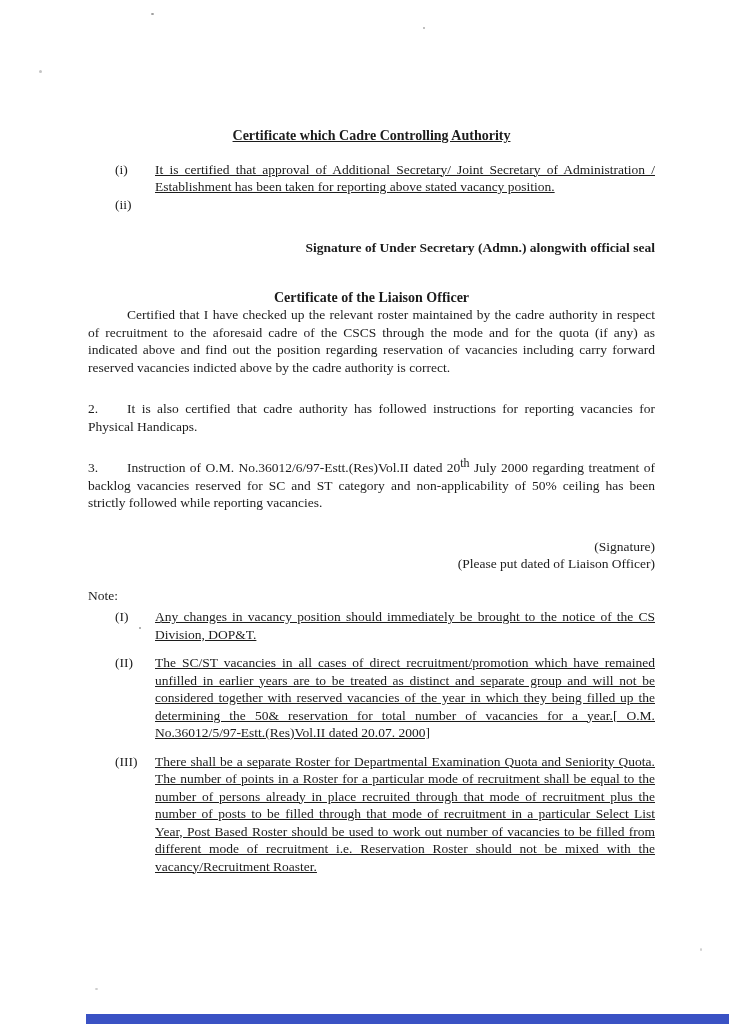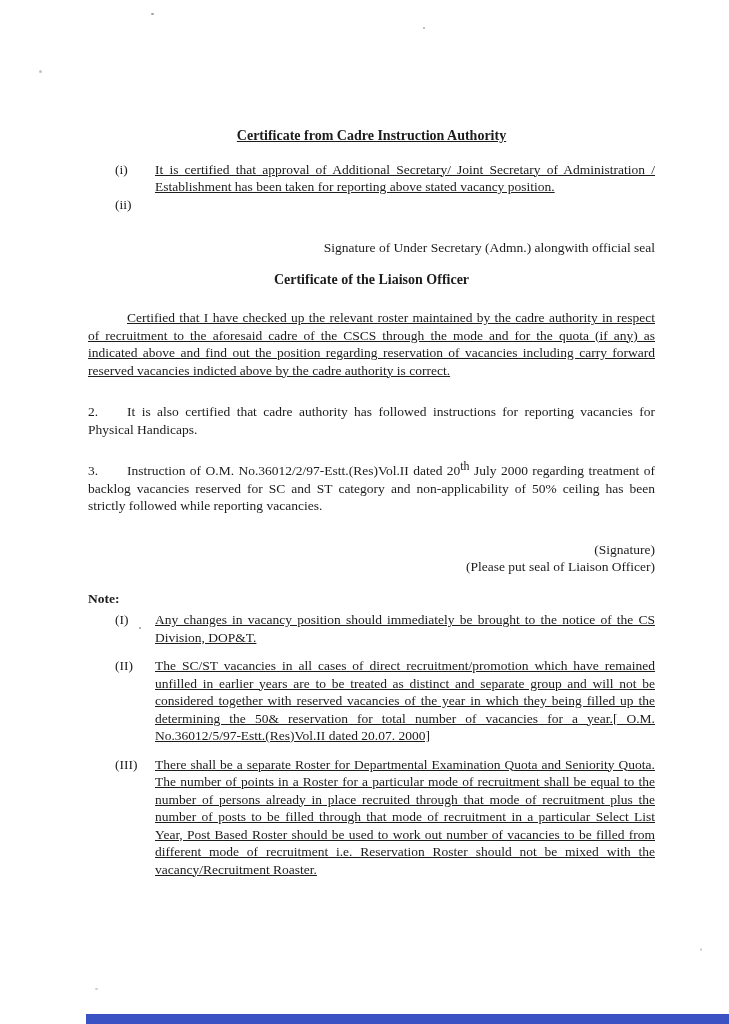--- a/index.html
+++ b/index.html
@@ -31,65 +31,63 @@
     margin-left: 27px;
   }
   .hang-text {
     flex: 1;
     text-align: justify;
     text-decoration: underline;
   }
   .sig-line {
     margin-top: 26px;
     text-align: right;
-    font-weight: normal;
+    font-weight: bold;
   }
-  .title2 { margin-top: 14px; }
+  .title2 { margin-top: 32px; }
   .para {
     text-align: justify;
   }
   .para1 {
-    margin-top: 21px;
     text-indent: 39px;
-    text-decoration: underline;
   }
   .num-para { margin-top: 24px; }
   .para-num {
     display: inline-block;
     width: 39px;
     text-indent: 0;
   }
   sup { font-size: 12px; line-height: 0; }
   .sig-block {
     margin-top: 26px;
     text-align: right;
     font-weight: normal;
   }
   .note-heading {
     margin-top: 14px;
-    font-weight: bold;
+    font-weight: normal;
   }
   .note-item { margin-top: 11px; }
   .note-item.first { margin-top: 4px; }
   .speck {
     position: absolute;
     border-radius: 50%;
   }
   .scan-bar {
     position: absolute;
     left: 86px; right: 0; bottom: 0;
     height: 10px;
   }
 </style>
 </head>
 <body>
 
 <div class="page">
 
-  <div class="title-center title-underline">Certificate from Cadre Instruction Authority</div>
+  <div class="title-center title-underline">Certificate which Cadre Controlling Authority</div>
 
   <div class="cert-list">
     <div class="hang-item">
       <span class="hang-label">(i)</span>
       <span class="hang-text">It is certified that approval of Additional Secretary/ Joint Secretary of Administration / Establishment has been taken for reporting above stated vacancy position.</span>
     </div>
     <div class="hang-item">
       <span class="hang-label">(ii)</span>
     </div>
   </div>
@@ -98,26 +96,26 @@
 
   <div class="title-center title2">Certificate of the Liaison Officer</div>
 
   <p class="para para1">Certified that I have checked up the relevant roster maintained by the cadre authority in respect of recruitment to the aforesaid cadre of the CSCS through the mode and for the quota (if any) as indicated above and find out the position regarding reservation of vacancies including carry forward reserved vacancies indicted above by the cadre authority is correct.</p>
 
   <p class="para num-para">
     <span class="para-num">2.</span><span>It is also certified that cadre authority has followed instructions for reporting vacancies for Physical Handicaps.</span>
   </p>
 
   <p class="para num-para">
-    <span class="para-num">3.</span><span>Instruction of O.M. No.36012/2/97-Estt.(Res)Vol.II dated 20</span><sup>th</sup><span> July 2000 regarding treatment of backlog vacancies reserved for SC and ST category and non-applicability of 50% ceiling has been strictly followed while reporting vacancies.</span>
+    <span class="para-num">3.</span><span>Instruction of O.M. No.36012/6/97-Estt.(Res)Vol.II dated 20</span><sup>th</sup><span> July 2000 regarding treatment of backlog vacancies reserved for SC and ST category and non-applicability of 50% ceiling has been strictly followed while reporting vacancies.</span>
   </p>
 
   <div class="sig-block">
     <div>(Signature)</div>
-    <div>(Please put seal of Liaison Officer)</div>
+    <div>(Please put dated of Liaison Officer)</div>
   </div>
 
   <div class="note-heading">Note:</div>
 
   <div class="hang-item note-item first">
     <span class="hang-label">(I)</span>
     <span class="hang-text">Any changes in vacancy position should immediately be brought to the notice of the CS Division, DOP&amp;T.</span>
   </div>
 
   <div class="hang-item note-item">

